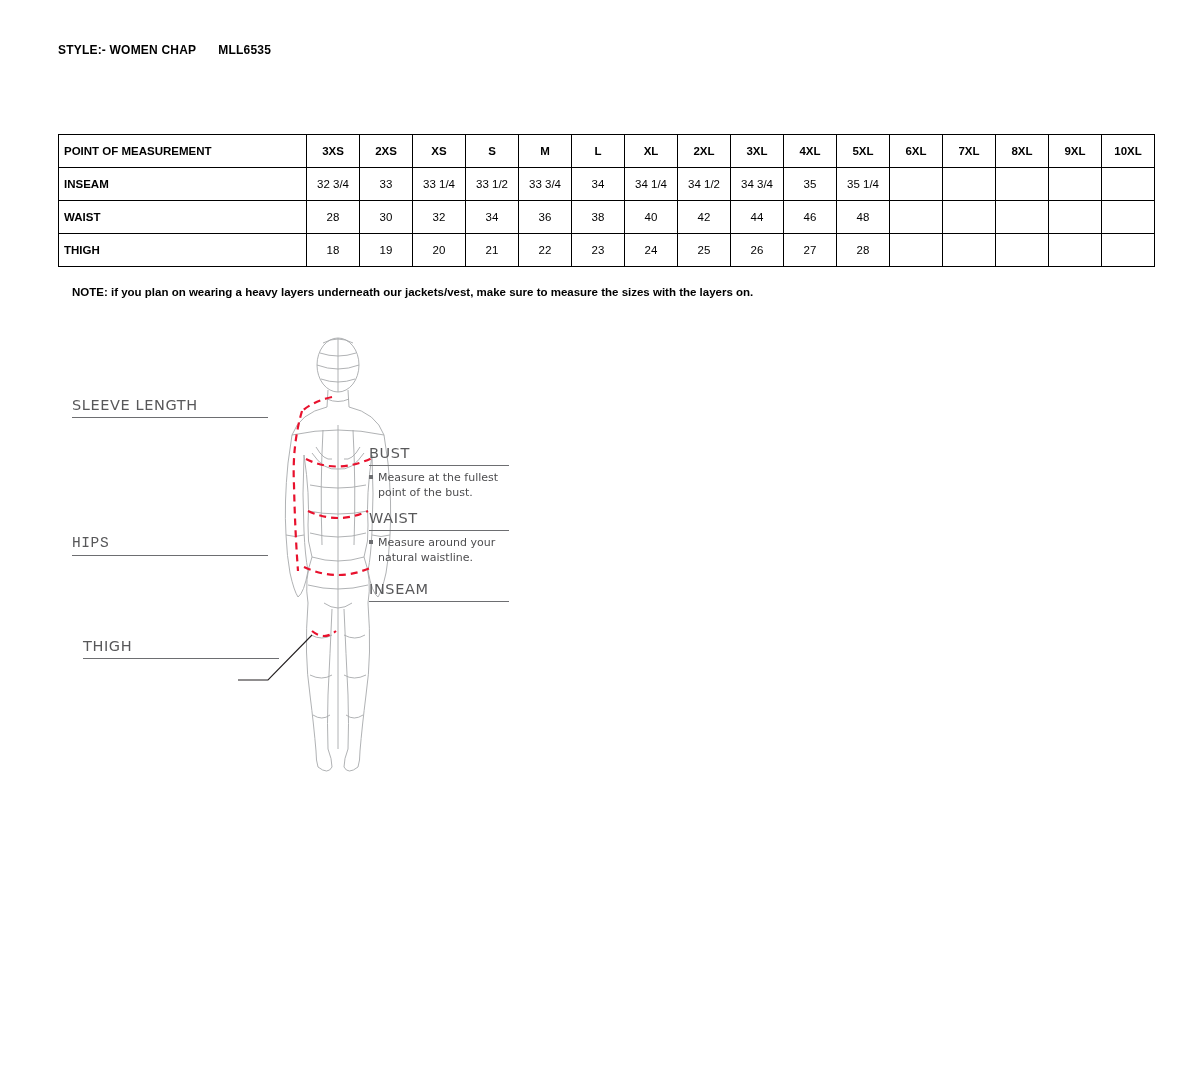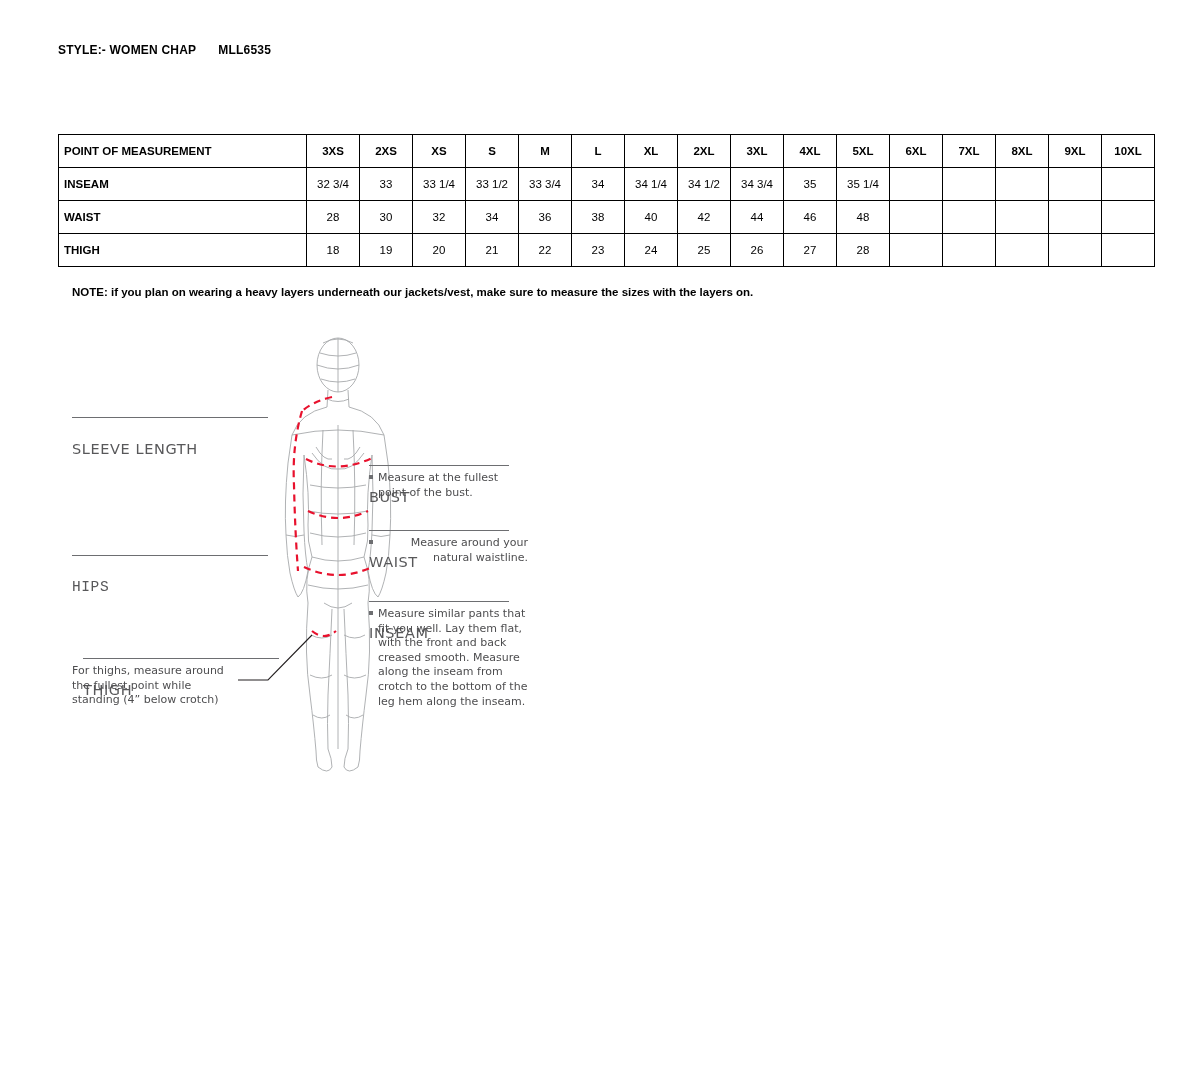--- a/index.html
+++ b/index.html
@@ -76,21 +76,20 @@
     height: 450px;
   }
 
   .callout-title {
     position: absolute;
     font-size: 14.5px;
     color: #58585a;
     letter-spacing: 0.6px;
     font-family: "DejaVu Sans", sans-serif;
     white-space: nowrap;
-    margin-top: 44px;
   }
   .callout-body {
     position: absolute;
     font-size: 11px;
     line-height: 14.6px;
     color: #4d4d4f;
     font-family: "DejaVu Sans", sans-serif;
   }
   .callout-body .bullet {
     position: absolute;
@@ -118,21 +117,21 @@
   #thigh-title    { left: 25px;  top: 303px; }
   #thigh-rule     { left: 25px;  top: 323px; width: 196px; }
   #thigh-body     { left: 14px;  top: 329px; width: 165px; }
 
   #bust-title     { left: 311px; top: 110px; }
   #bust-rule      { left: 311px; top: 130px; width: 140px; }
   #bust-body      { left: 320px; top: 136px; width: 150px; }
 
   #waist-title    { left: 311px; top: 175px; }
   #waist-rule     { left: 311px; top: 195px; width: 140px; }
-  #waist-body     { left: 320px; top: 201px; width: 150px; text-align: right; }
+  #waist-body     { left: 320px; top: 201px; width: 150px; }
 
   #inseam-title   { left: 311px; top: 246px; }
   #inseam-rule    { left: 311px; top: 266px; width: 140px; }
   #inseam-body    { left: 320px; top: 272px; width: 155px; }
 
   #figure-svg {
     position: absolute;
     left: 170px;
     top: 0px;
   }
@@ -337,36 +336,31 @@
   </svg>
 
   <div class="callout-title" id="sleeve-title">SLEEVE LENGTH</div>
   <div class="rule" id="sleeve-rule"></div>
 
   <div class="callout-title" id="hips-title">HIPS</div>
   <div class="rule" id="hips-rule"></div>
 
   <div class="callout-title" id="thigh-title">THIGH</div>
   <div class="rule" id="thigh-rule"></div>
-  <div class="callout-body" id="thigh-body">For thighs, measure around the fullest point while standing (4” below crotch)</div>
 
   <div class="callout-title" id="bust-title">BUST</div>
   <div class="rule" id="bust-rule"></div>
   <div class="callout-body" id="bust-body">
     <span class="bullet"></span>
     <span>Measure at the fullest point of the bust.</span>
   </div>
 
   <div class="callout-title" id="waist-title">WAIST</div>
   <div class="rule" id="waist-rule"></div>
   <div class="callout-body" id="waist-body">
     <span class="bullet"></span>
     <span>Measure around your natural waistline.</span>
   </div>
 
   <div class="callout-title" id="inseam-title">INSEAM</div>
   <div class="rule" id="inseam-rule"></div>
-  <div class="callout-body" id="inseam-body">
-    <span class="bullet"></span>
-    <span>Measure similar pants that fit you well. Lay them flat, with the front and back creased smooth. Measure along the inseam from crotch to the bottom of the leg hem along the inseam.</span>
-  </div>
 
 </div>
 
 </body></html>

